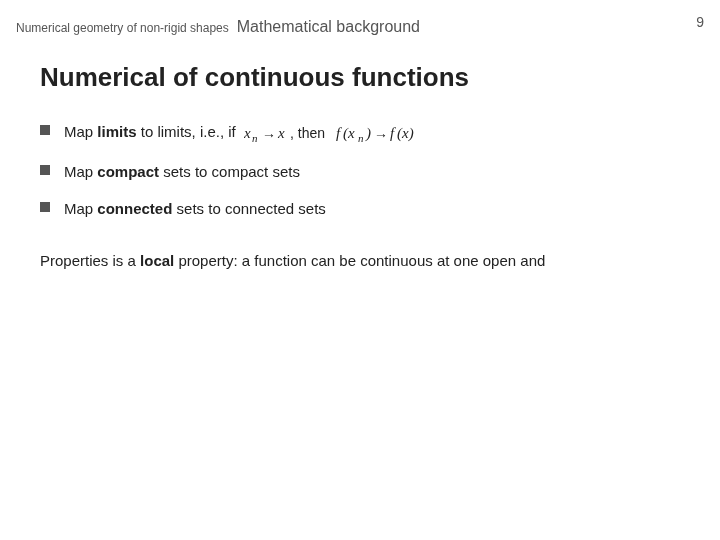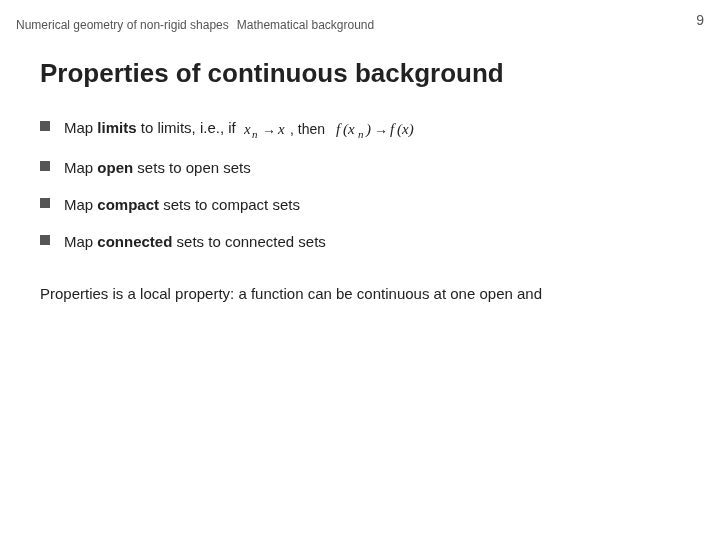--- a/index.html
+++ b/index.html
@@ -35,21 +35,21 @@
       align-items: baseline;
       margin-top: 10px;
     }
 
     .course-title {
       font-size: 12px;
       color: #555;
     }
 
     .section-title {
-      font-size: 12px;
+      font-size: 16px;
       color: #555;
     }
 
     .slide-number {
       font-size: 14px;
       color: #555;
       font-weight: normal;
     }
 
     .content {
@@ -103,37 +103,37 @@
     }
 
     .continuity-note {
       font-size: 15px;
       color: #222;
       line-height: 1.6;
       margin-top: 10px;
     }
 
     .continuity-note .bold-word {
-      font-weight: normal;
+      font-weight: bold;
     }
   </style>
 </head>
 <body>
 
 <div class="slide">
   <div class="header">
     <div class="header-left">
       <span class="course-title">Numerical geometry of non-rigid shapes</span>
       <span class="section-title">Mathematical background</span>
     </div>
     <span class="slide-number">9</span>
   </div>
 
   <div class="content">
-    <div class="slide-title">Properties of continuous background</div>
+    <div class="slide-title">Numerical of continuous functions</div>
 
     <ul class="bullet-list">
 
       <li>
         <div class="bullet-square"></div>
         <span class="bullet-text">
           Map <span class="bold-word">limits</span> to limits, i.e., if
           
           <svg class="math-svg" width="220" height="24" viewBox="0 0 220 24">
             <text x="0" y="17" font-family="Times New Roman, serif" font-style="italic" font-size="15" fill="#222">x</text>
@@ -145,26 +145,20 @@
             <text x="99" y="17" font-family="Times New Roman, serif" font-style="italic" font-size="15" fill="#222">(x</text>
             <text x="114" y="21" font-family="Times New Roman, serif" font-style="italic" font-size="11" fill="#222">n</text>
             <text x="122" y="17" font-family="Times New Roman, serif" font-style="italic" font-size="15" fill="#222">)</text>
             <text x="130" y="17" font-family="Arial, sans-serif" font-size="14" fill="#222">→</text>
             <text x="146" y="17" font-family="Times New Roman, serif" font-style="italic" font-size="15" fill="#222">f</text>
             <text x="153" y="17" font-family="Times New Roman, serif" font-style="italic" font-size="15" fill="#222">(x)</text>
           </svg>
         </span>
       </li>
 
-      <li>
-        <div class="bullet-square"></div>
-        <span class="bullet-text">
-          Map <span class="bold-word">open</span> sets to open sets
-        </span>
-      </li>
 
       <li>
         <div class="bullet-square"></div>
         <span class="bullet-text">
           Map <span class="bold-word">compact</span> sets to compact sets
         </span>
       </li>
 
       <li>
         <div class="bullet-square"></div>

